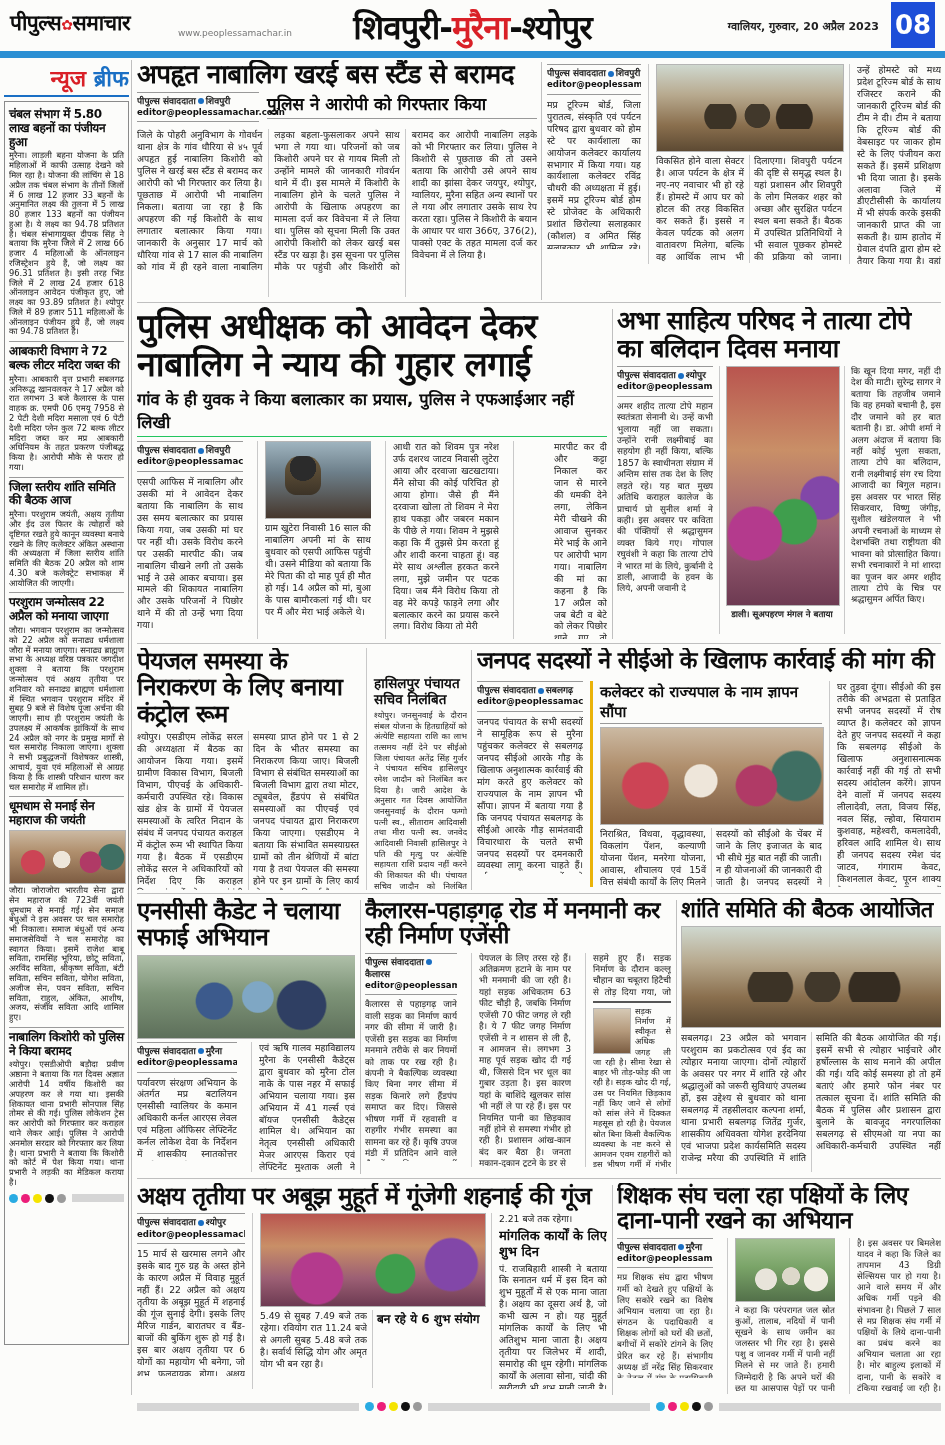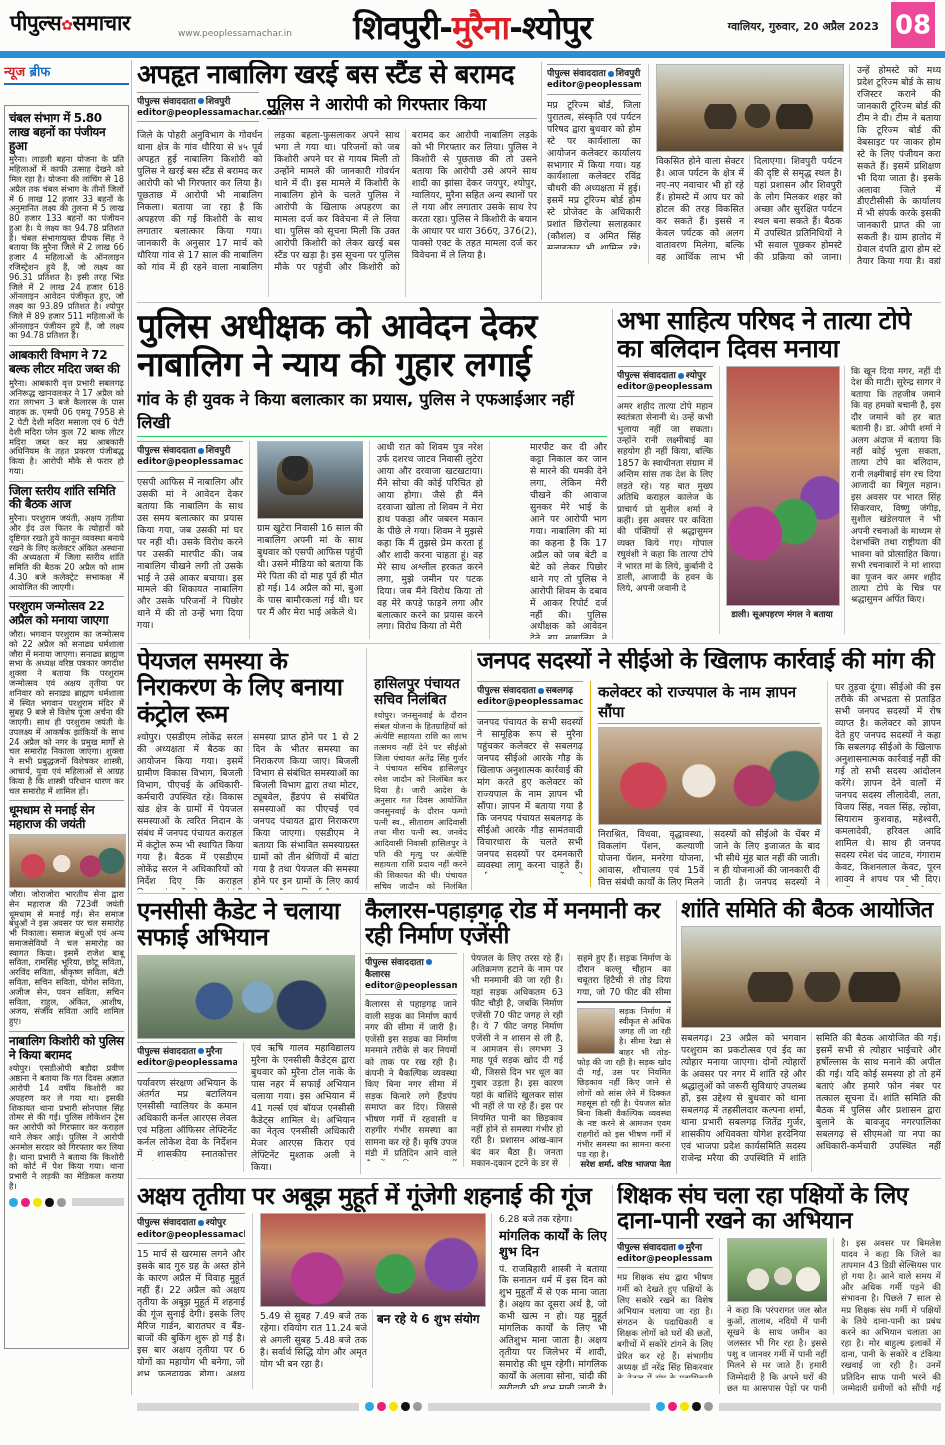--- a/index.html
+++ b/index.html
@@ -6,34 +6,34 @@
   #page{position:relative;width:945px;height:1445px;background:#fcfcfa;margin:0 auto;
         font-family:"DejaVu Sans",sans-serif;color:#1a1a1a;overflow:hidden;}
   
   .masthead{position:absolute;left:0;top:0;width:945px;height:50px;}
   .logo{position:absolute;left:10px;top:8px;font-weight:800;font-size:21px;color:#0d0d0d;letter-spacing:-0.5px;}
   .logo .flower{color:#d92027;font-size:14px;}
   .site{position:absolute;left:178px;top:28px;font-size:9px;color:#777;}
   .edition{position:absolute;left:0;right:0;top:4px;text-align:center;font-size:33px;font-weight:800;color:#0d0d0d;letter-spacing:-1px;}
   .edition .red{color:#d92027;}
   .dateline{position:absolute;right:66px;top:18px;font-size:11px;font-weight:700;color:#222;}
-  .pagebox{position:absolute;right:10px;top:2px;width:44px;height:46px;background:#ec4899;color:#fff;
+  .pagebox{position:absolute;right:10px;top:2px;width:44px;height:46px;background:#1d4ed8;color:#fff;
            font-size:26px;font-weight:800;display:flex;align-items:center;justify-content:center;}
   .bluebar{position:absolute;left:0;top:51px;width:945px;height:7px;background:#2b8fd3;}
   
   .hl{font-weight:800;color:#0d0d0d;line-height:1.1;letter-spacing:-0.6px;}
   .body{font-size:9.2px;line-height:1.3;text-align:justify;color:#1c1c1c;overflow:hidden;}
   .byline{font-size:9px;font-weight:700;color:#222;border-top:1px solid #999;border-bottom:1px solid #999;
           padding:2px 0 3px 0;margin-bottom:4px;line-height:1.35;}
   .bdot{display:inline-block;width:6px;height:6px;border-radius:50%;background:#1a6fc4;margin:0 2px;vertical-align:middle;}
   .bemail{font-weight:700;font-size:8.6px;color:#111;}
   .art{position:absolute;overflow:hidden;}
   .cols{display:flex;overflow:hidden;}
   .cols>div{overflow:hidden;}
-  .cols>div+div{border-left:1px solid #c9c9c9;padding-left:7px;margin-left:6px;}
+  .cols>div+div{border-left:1px solid #c9c9c9;padding-left:7px;margin-left:14px;}
   .subhead{font-weight:800;color:#0d0d0d;}
   .vr{position:absolute;width:1px;background:#bfbfbf;}
   .hrule{position:absolute;height:1px;background:#bfbfbf;}
   
   .photo{position:relative;overflow:hidden;border:1px solid #b5b5b5;}
   .ph-meeting{background:linear-gradient(180deg,#cfd8cf 0%,#b7a98e 35%,#8a6f4e 70%,#5d4a33 100%);}
   .ph-meeting:before{content:"";position:absolute;left:10%;top:45%;width:80%;height:30%;background:radial-gradient(circle at 30% 50%,#3c3326 15%,transparent 16%),radial-gradient(circle at 55% 45%,#41382b 15%,transparent 16%),radial-gradient(circle at 80% 55%,#352c21 15%,transparent 16%);}
   .ph-crowd{background:linear-gradient(180deg,#cbb9a2 0%,#b08f6d 40%,#7d5c42 100%);}
   .ph-crowd:before{content:"";position:absolute;inset:0;background:radial-gradient(circle at 20% 60%,#cc4455 12%,transparent 13%),radial-gradient(circle at 45% 55%,#eee6da 12%,transparent 13%),radial-gradient(circle at 70% 60%,#b03a66 12%,transparent 13%),radial-gradient(circle at 88% 50%,#3f6f63 12%,transparent 13%);}
   .ph-shop{background:linear-gradient(180deg,#b9554f 0%,#c98f67 35%,#9c5f74 70%,#6d3a52 100%);}
@@ -41,21 +41,21 @@
   .ph-canal{background:linear-gradient(180deg,#aebfa8 0%,#7e9478 45%,#5d6f5a 100%);}
   .ph-canal:before{content:"";position:absolute;inset:0;background:radial-gradient(circle at 35% 55%,#3c5a8c 12%,transparent 13%),radial-gradient(circle at 55% 50%,#7fa7c4 12%,transparent 13%),radial-gradient(circle at 75% 60%,#2f3f63 14%,transparent 15%);}
   .ph-tree{background:linear-gradient(180deg,#9fbf8e 0%,#7aa468 45%,#53714a 100%);}
   .ph-tree:before{content:"";position:absolute;inset:0;background:radial-gradient(circle at 30% 65%,#e8e4da 13%,transparent 14%),radial-gradient(circle at 55% 60%,#ddd8ca 13%,transparent 14%),radial-gradient(circle at 80% 65%,#f0ece2 13%,transparent 14%);}
   .ph-masked{background:linear-gradient(180deg,#9fb4bf 0%,#6d7f8a 40%,#46372c 100%);}
   .ph-masked:before{content:"";position:absolute;left:18%;top:18%;width:34%;height:52%;background:radial-gradient(circle at 50% 30%,#2b2b2b 40%,transparent 41%),linear-gradient(180deg,#6b5a3e 0%,#3c3327 100%);border-radius:40% 40% 30% 30%;}
   .ph-portrait{background:linear-gradient(180deg,#d6c9b5 0%,#b59a7c 50%,#7a5c41 100%);}
   .caption{font-size:8.6px;font-weight:700;color:#222;text-align:center;padding-top:2px;}
   
   #brief{position:absolute;left:4px;top:62px;width:125px;height:1298px;overflow:hidden;}
-  .brief-title{font-size:13px;font-weight:800;border-bottom:2px solid #1a6fc4;padding-bottom:3px;margin-bottom:20px;}
+  .brief-title{font-size:22px;font-weight:800;border-bottom:2px solid #1a6fc4;padding-bottom:3px;margin-bottom:4px;text-align:right;}
   .brief-title .red{color:#d92027;}
   .brief-title .blue{color:#1a6fc4;}
   .brief-box{border:1px solid #8a8a8a;padding:3px 4px;height:1236px;overflow:hidden;}
   .brief-item{border-top:1px solid #9a9a9a;padding-top:3px;margin-top:4px;}
   .brief-item:first-child{border-top:none;margin-top:0;}
   .brief-h{font-size:12px;font-weight:800;line-height:1.15;color:#0d0d0d;margin-bottom:2px;letter-spacing:-0.4px;}
   .brief-b{font-size:8.3px;line-height:1.18;text-align:justify;color:#1c1c1c;}
   
   .quotebox{border-top:2px solid #555;margin-top:4px;padding-top:3px;font-size:8.2px;line-height:1.25;text-align:justify;}
   .qphoto{float:left;width:36px;height:44px;margin:2px 4px 2px 0;}
@@ -230,21 +230,21 @@
   <div class="art" style="left:477px;top:648px;width:464px;height:242px;">
     <div class="hl" style="font-size:23px;">जनपद सदस्यों ने सीईओ के खिलाफ कार्रवाई की मांग की</div>
     <div style="display:flex;margin-top:8px;height:206px;">
       <div style="width:106px;flex:none;overflow:hidden;">
         <div class="byline">
           <span>पीपुल्स संवाददाता</span><span class="bdot"></span><span>सबलगढ़</span>
           <div class="bemail">editor@peoplessamachar.co.in</div>
         </div>
         <div class="body" style="height:158px;">जनपद पंचायत के सभी सदस्यों ने सामूहिक रूप से मुरैना पहुंचकर कलेक्टर से सबलगढ़ जनपद सीईओ आरके गौड़ के खिलाफ अनुशात्मक कार्रवाई की मांग करते हुए कलेक्टर को राज्यपाल के नाम ज्ञापन भी सौंपा। ज्ञापन में बताया गया है कि जनपद पंचायत सबलगढ़ के सीईओ आरके गौड़ सामंतवादी विचारधारा के चलते सभी जनपद सदस्यों पर दमनकारी व्यवस्था लागू करना चाहते हैं। वर्तमान जनपद सदस्यों को आवश्यक मीटिंग, शासन की योजनाओं जैसे लाड़ली बहना, संबल,</div>
       </div>
-      <div style="width:222px;flex:none;border-left:1px solid #eab308;border-right:1px solid #c9c9c9;padding:0 7px;margin:0 7px;overflow:hidden;">
+      <div style="width:222px;flex:none;border-left:3px solid #eab308;border-right:1px solid #c9c9c9;padding:0 7px;margin:0 7px;overflow:hidden;">
         <div class="subhead" style="font-size:15px;border-bottom:1px solid #999;padding-bottom:2px;">कलेक्टर को राज्यपाल के नाम ज्ञापन सौंपा</div>
         <div class="photo ph-crowd" style="width:100%;height:96px;margin-top:3px;"></div>
         <div class="body" style="margin-top:3px;height:84px;column-count:2;column-gap:10px;column-rule:1px solid #c9c9c9;">निराश्रित, विधवा, वृद्धावस्था, विकलांग पेंशन, कल्याणी योजना पेंशन, मनरेगा योजना, आवास, शौचालय एवं 15वें वित्त संबंधी कार्यों के लिए मिलने वाले सरकारी फंड की जानकारी भी नहीं दी जाती। जनपद सदस्यों को सीईओ के चेंबर में जाने के लिए इजाजत के बाद भी सीधे मुंह बात नहीं की जाती। न ही योजनाओं की जानकारी दी जाती है। जनपद सदस्यों ने बताया कि सीईओ कहते हैं कि मैं कार्यालय में उपस्थित हूं तो अंदर आने की जरूरत नहीं है। आपको पता नहीं है, मैं ही यहां पर कलेक्टर, कमिश्नर और मुख्यमंत्री हूं। ज्यादा नेतागिरी करोगे तो सभी के</div>
       </div>
       <div style="flex:1;overflow:hidden;">
         <div class="body" style="height:206px;">घर तुड़वा दूंगा। सीईओ की इस तरीके की अभद्रता से प्रताड़ित सभी जनपद सदस्यों में रोष व्याप्त है। कलेक्टर को ज्ञापन देते हुए जनपद सदस्यों ने कहा कि सबलगढ़ सीईओ के खिलाफ अनुशासनात्मक कार्रवाई नहीं की गई तो सभी सदस्य आंदोलन करेंगे। ज्ञापन देने वालों में जनपद सदस्य लीलादेवी, लता, विजय सिंह, नवल सिंह, ल्होवा, सियाराम कुशवाह, महेश्वरी, कमलादेवी, हरिवल आदि शामिल थे। साथ ही जनपद सदस्य रमेश चंद जाटव, गंगाराम केवट, किशनलाल केवट, पूरन शाक्य ने शपथ पत्र भी दिए। इनमें अभद्रता का उल्लेख है।</div>
       </div>
     </div>
   </div>
   <div class="vr" style="left:471px;top:650px;height:240px;"></div>
@@ -312,21 +312,21 @@
       </div>
       <div style="width:224px;flex:none;border-left:1px solid #c9c9c9;border-right:1px solid #c9c9c9;padding:0 7px;margin:0 7px;overflow:hidden;">
         <div class="photo ph-shop" style="width:100%;height:92px;"></div>
         <div style="margin-top:3px;height:78px;column-count:2;column-gap:10px;column-rule:1px solid #c9c9c9;overflow:hidden;">
           <div class="body">5.49 से सुबह 7.49 बजे तक रहेगा। रवियोग रात 11.24 बजे से अगली सुबह 5.48 बजे तक है। सर्वार्थ सिद्धि योग और अमृत योग भी बन रहा है।</div>
           <div class="subhead" style="font-size:12px;margin:18px 0;">बन रहे ये 6 शुभ संयोग</div>
 
         </div>
       </div>
       <div style="flex:1;overflow:hidden;">
-        <div class="body">6.28 बजे तक रहेगा।</div>
+        <div class="body">2.21 बजे तक रहेगा।</div>
         <div class="subhead" style="font-size:13px;line-height:1.2;margin:3px 0;">मांगलिक कार्यों के लिए शुभ दिन</div>
         <div class="body" style="height:128px;">पं. राजबिहारी शास्त्री ने बताया कि सनातन धर्म में इस दिन को शुभ मुहूर्तों में से एक माना जाता है। अक्षय का दूसरा अर्थ है, जो कभी खत्म न हो। यह मुहूर्त मांगलिक कार्यों के लिए भी अतिशुभ माना जाता है। अक्षय तृतीया पर जिलेभर में शादी, समारोह की धूम रहेगी। मांगलिक कार्यों के अलावा सोना, चांदी की खरीदारी भी शुभ मानी जाती है। गृह प्रवेश आदि करना भी शुभ रहता है।</div>
       </div>
     </div>
   </div>
 
   <div class="art" style="left:617px;top:1183px;width:324px;height:212px;">
     <div class="hl" style="font-size:23px;">शिक्षक संघ चला रहा पक्षियों के लिए दाना-पानी रखने का अभियान</div>
     <div class="cols" style="margin-top:4px;height:156px;">
       <div style="width:96px;flex:none;">

